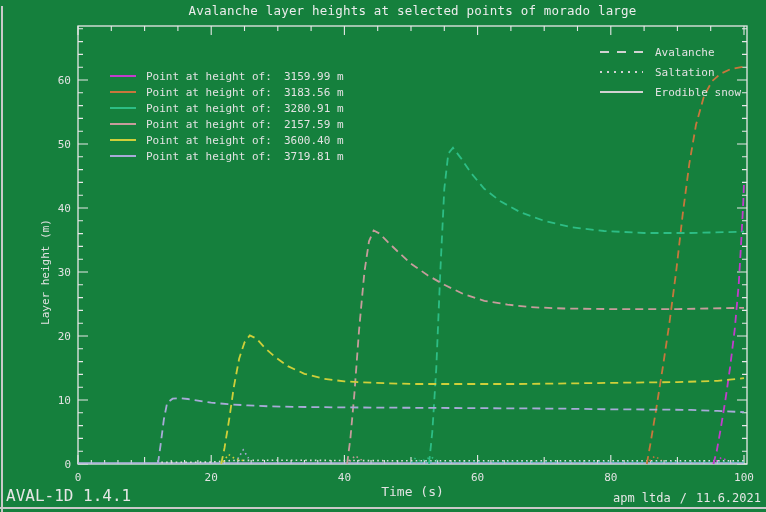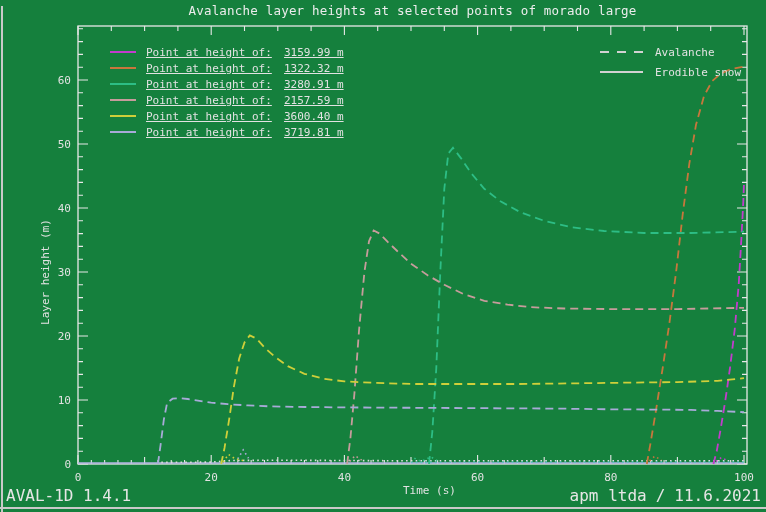--- a/index.html
+++ b/index.html
@@ -9,41 +9,41 @@
     font-family:"DejaVu Sans Mono","Liberation Mono",monospace;
     color:#e2e2e2;
   }
   .edge-left{position:absolute;left:1px;top:6px;bottom:0;width:2px;background:#c9c9c9;}
   .edge-bottom{position:absolute;left:0;right:0;bottom:3px;height:2px;background:#c9c9c9;}
   .plot-title{
     position:absolute;left:78px;width:669px;top:3px;text-align:center;
     font-size:12.5px;letter-spacing:.2px;color:#ececec;white-space:nowrap;
   }
   svg.plot{position:absolute;left:0;top:0;}
-  .legend-points{position:absolute;left:110px;top:44px;text-decoration:underline;}
+  .legend-points{position:absolute;left:110px;top:68px;}
   .lp-row{display:flex;align-items:center;height:16px;font-size:11px;white-space:pre;}
   .lp-swatch{display:inline-block;width:26px;height:2px;margin-right:10px;flex:0 0 auto;}
   .lp-label{display:inline-block;width:138px;}
   .lp-value{display:inline-block;}
   .legend-layers{position:absolute;left:600px;top:42px;}
   .ll-row{display:flex;align-items:center;height:20px;font-size:11px;white-space:pre;}
   .ll-swatch{display:inline-block;width:43px;height:2px;margin-right:12px;flex:0 0 auto;}
   .sw-dashed{background:repeating-linear-gradient(90deg,#d2d2d2 0 9px,transparent 9px 17px);}
   .sw-dotted{background:repeating-linear-gradient(90deg,#d2d2d2 0 2px,transparent 2px 7px);}
   .sw-solid{background:#d2d2d2;}
   .y-axis-title{
     position:absolute;left:45px;top:272px;transform:translate(-50%,-50%) rotate(-90deg);
     font-size:11px;white-space:nowrap;color:#e2e2e2;
   }
   .x-axis-title{
-    position:absolute;left:95px;width:669px;top:484px;text-align:center;
-    font-size:11px;color:#e2e2e2;
+    position:absolute;left:78px;width:669px;top:484px;text-align:center;
+    font-size:13px;color:#e2e2e2;
   }
   .footer-left{position:absolute;left:6px;bottom:7px;font-size:16px;color:#e6e6e6;}
-  .footer-right{position:absolute;right:5px;bottom:7px;font-size:16px;color:#e6e6e6;white-space:pre;}
+  .footer-right{position:absolute;right:5px;bottom:7px;font-size:12px;color:#e6e6e6;white-space:pre;}
   .footer-right .sep{margin:0 9px;}
 </style>
 </head>
 <body>
 
 <div class="screen">
   <div class="edge-left"></div>
   <div class="edge-bottom"></div>
 
   <div class="plot-title">Avalanche layer heights at selected points of morado large</div>
@@ -83,21 +83,21 @@
 
   <div class="legend-points">
     <div class="lp-row">
       <span class="lp-swatch" style="background: rgb(194, 60, 204);"></span>
       <span class="lp-label">Point at height of:</span>
       <span class="lp-value">3159.99 m</span>
     </div>
     <div class="lp-row">
       <span class="lp-swatch" style="background: rgb(200, 118, 60);"></span>
       <span class="lp-label">Point at height of:</span>
-      <span class="lp-value">1322.32 m</span>
+      <span class="lp-value">3183.56 m</span>
     </div>
     <div class="lp-row">
       <span class="lp-swatch" style="background: rgb(45, 189, 133);"></span>
       <span class="lp-label">Point at height of:</span>
       <span class="lp-value">3280.91 m</span>
     </div>
     <div class="lp-row">
       <span class="lp-swatch" style="background: rgb(199, 156, 156);"></span>
       <span class="lp-label">Point at height of:</span>
       <span class="lp-value">2157.59 m</span>
@@ -113,20 +113,24 @@
       <span class="lp-value">3719.81 m</span>
     </div>
   </div>
 
   <div class="legend-layers">
     <div class="ll-row">
       <span class="ll-swatch sw-dashed"></span>
       <span>Avalanche</span>
     </div>
     <div class="ll-row">
+      <span class="ll-swatch sw-dotted"></span>
+      <span>Saltation</span>
+    </div>
+    <div class="ll-row">
       <span class="ll-swatch sw-solid"></span>
       <span>Erodible snow</span>
     </div>
   </div>
 
   <div class="y-axis-title">Layer height (m)</div>
   <div class="x-axis-title">Time (s)</div>
 
   <div class="footer-left">AVAL-1D 1.4.1</div>
   <div class="footer-right"><span>apm ltda</span><span class="sep">/</span><span>11.6.2021</span></div>

